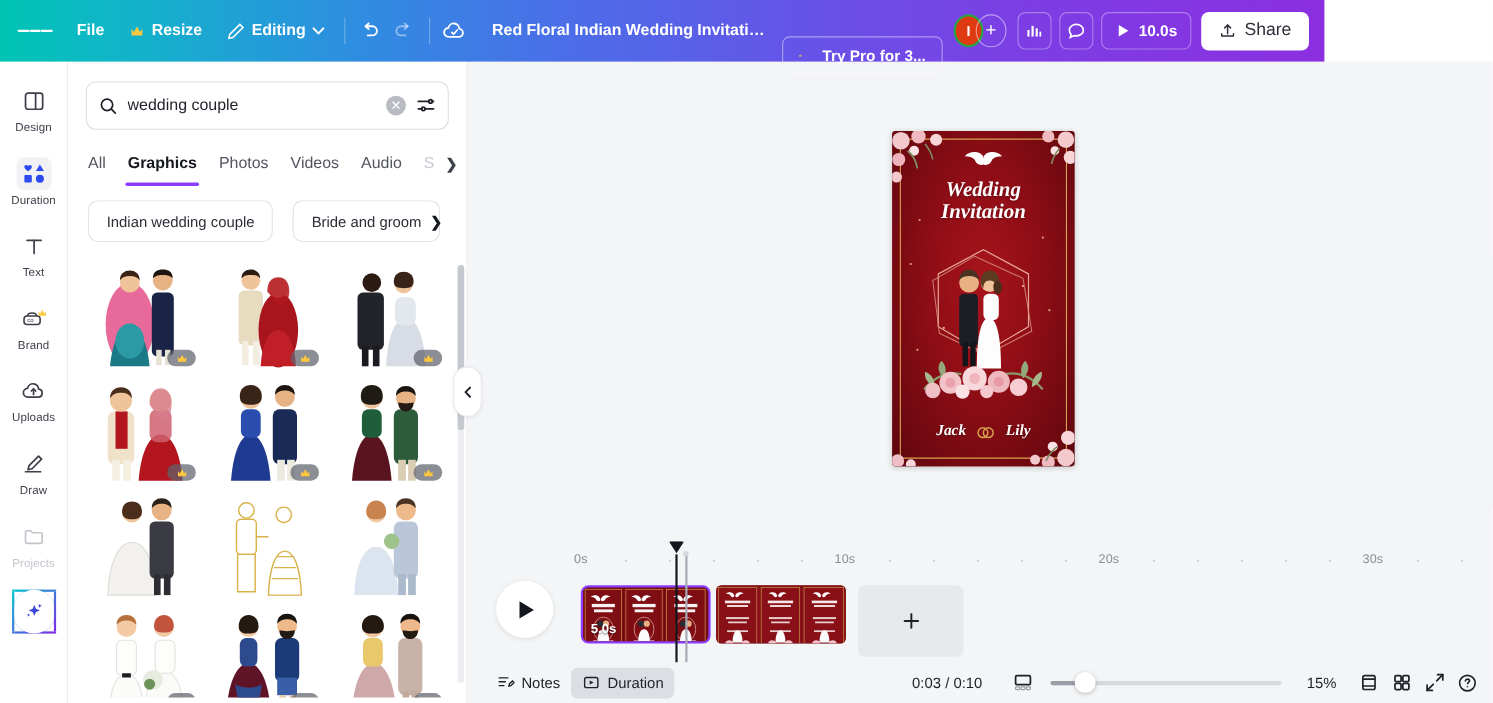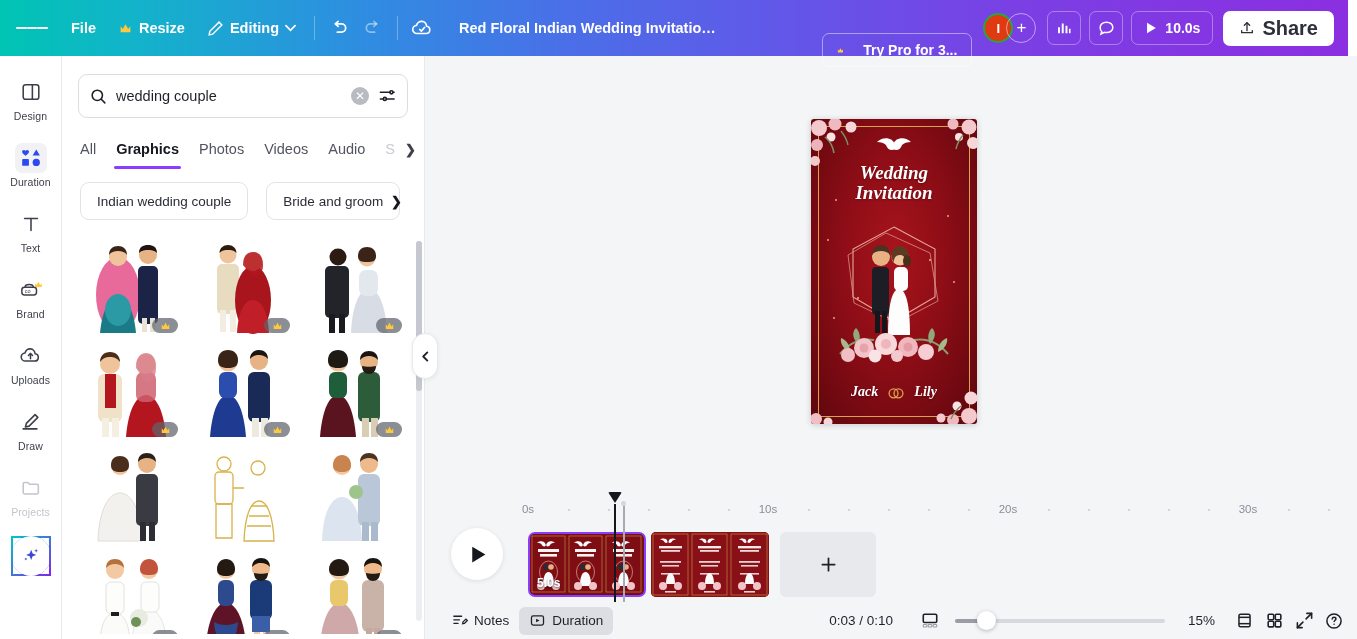--- a/index.html
+++ b/index.html
@@ -5,21 +5,21 @@
   * { box-sizing: border-box; margin: 0; padding: 0; }
   html, body {
     width: 1357px; height: 639px;
     font-family: "Liberation Sans", sans-serif;
     background: #ffffff; overflow: hidden;
   }
   #app { position: relative; width: 1357px; height: 639px; }
 
   
   .topbar {
-    position: absolute; top: 0; left: 0; width: 1348px; height: 56px;
+    position: absolute; top: 0; left: 0; width: 1204px; height: 56px;
     background: linear-gradient(90deg, #00c4b3 0%, #11b5c9 9%, #2d8fe0 26%,
                 #4a6fe8 42%, #6554e8 60%, #7b3fe4 76%, #8b2fe0 100%);
     display: flex; align-items: center; color: #fff; z-index: 30;
   }
   .tb-ham { margin-left: 16px; width: 32px; height: 32px; display:flex;
             align-items:center; justify-content:center; cursor:pointer; border-radius:5px;}
   .tb-ham div { width:19px; height:2px; background:#fff; margin:2.5px 0; border-radius:2px;}
   .tb-item {
     height: 34px; padding: 0 11px; display: flex; align-items: center; gap: 6px;
     font-size: 14.5px; font-weight: 700; border-radius: 6px; cursor: pointer;
@@ -53,22 +53,22 @@
     width:34px; height:34px; border-radius:7px; border:1px solid rgba(255,255,255,.35);
     display:flex; align-items:center; justify-content:center; cursor:pointer;
   }
   .playtime {
     display:flex; align-items:center; gap:7px; height:34px; padding:0 12px;
     border:1px solid rgba(255,255,255,.35); border-radius:7px; cursor:pointer;
     font-size:14px; font-weight:700;
   }
   .sharebtn {
     display:flex; align-items:center; gap:7px; height:35px; padding:0 16px;
-    background:#fff; color:#2d2f3a; border-radius:7px; font-size:20px;
-    font-weight:700; cursor:pointer; margin-right:14px;
+    background:#fff; color:#2d2f3a; border-radius:7px; font-size:16px;
+    font-weight:400; cursor:pointer; margin-right:14px;
   }
 
   
   .rail {
     position:absolute; top:56px; left:0; width:62px; height:583px;
     background:#fff; border-right:1px solid #e8e9ed;
     display:flex; flex-direction:column; align-items:center;
     padding-top:14px; z-index:20;
   }
   .rail-item {
@@ -241,21 +241,21 @@
     background:#a7aab4; z-index:7;
   }
   .ghost-dot{ position:absolute; left:-2px; top:-3px; width:5px;height:5px;
               border-radius:50%; background:#d4d6dc;}
   .playbtn {
     position:absolute; left:26px; top:41px; width:52px; height:52px;
     border-radius:50%; background:#fff; display:flex; align-items:center;
     justify-content:center; cursor:pointer; box-shadow:0 1px 5px rgba(0,0,0,.1);
   }
   .clip {
-    position:absolute; top:45px; height:65px; border-radius:5px; overflow:hidden;
+    position:absolute; top:45px; height:53px; border-radius:5px; overflow:hidden;
     cursor:pointer; display:flex; background:#6d0d12;
   }
   .clip.selected { border:2.5px solid #8b3dff; border-radius:7px; }
   .clip-frame { height:100%; flex:0 0 auto; position:relative; overflow:hidden; }
   .dur-badge {
     position:absolute; left:7px; bottom:5px; color:#fff; font-size:12px;
     font-weight:700; text-shadow:0 1px 2px rgba(0,0,0,.6); z-index:3;
   }
   .addclip {
     position:absolute; top:45px; left:355px; width:96px; height:65px;

